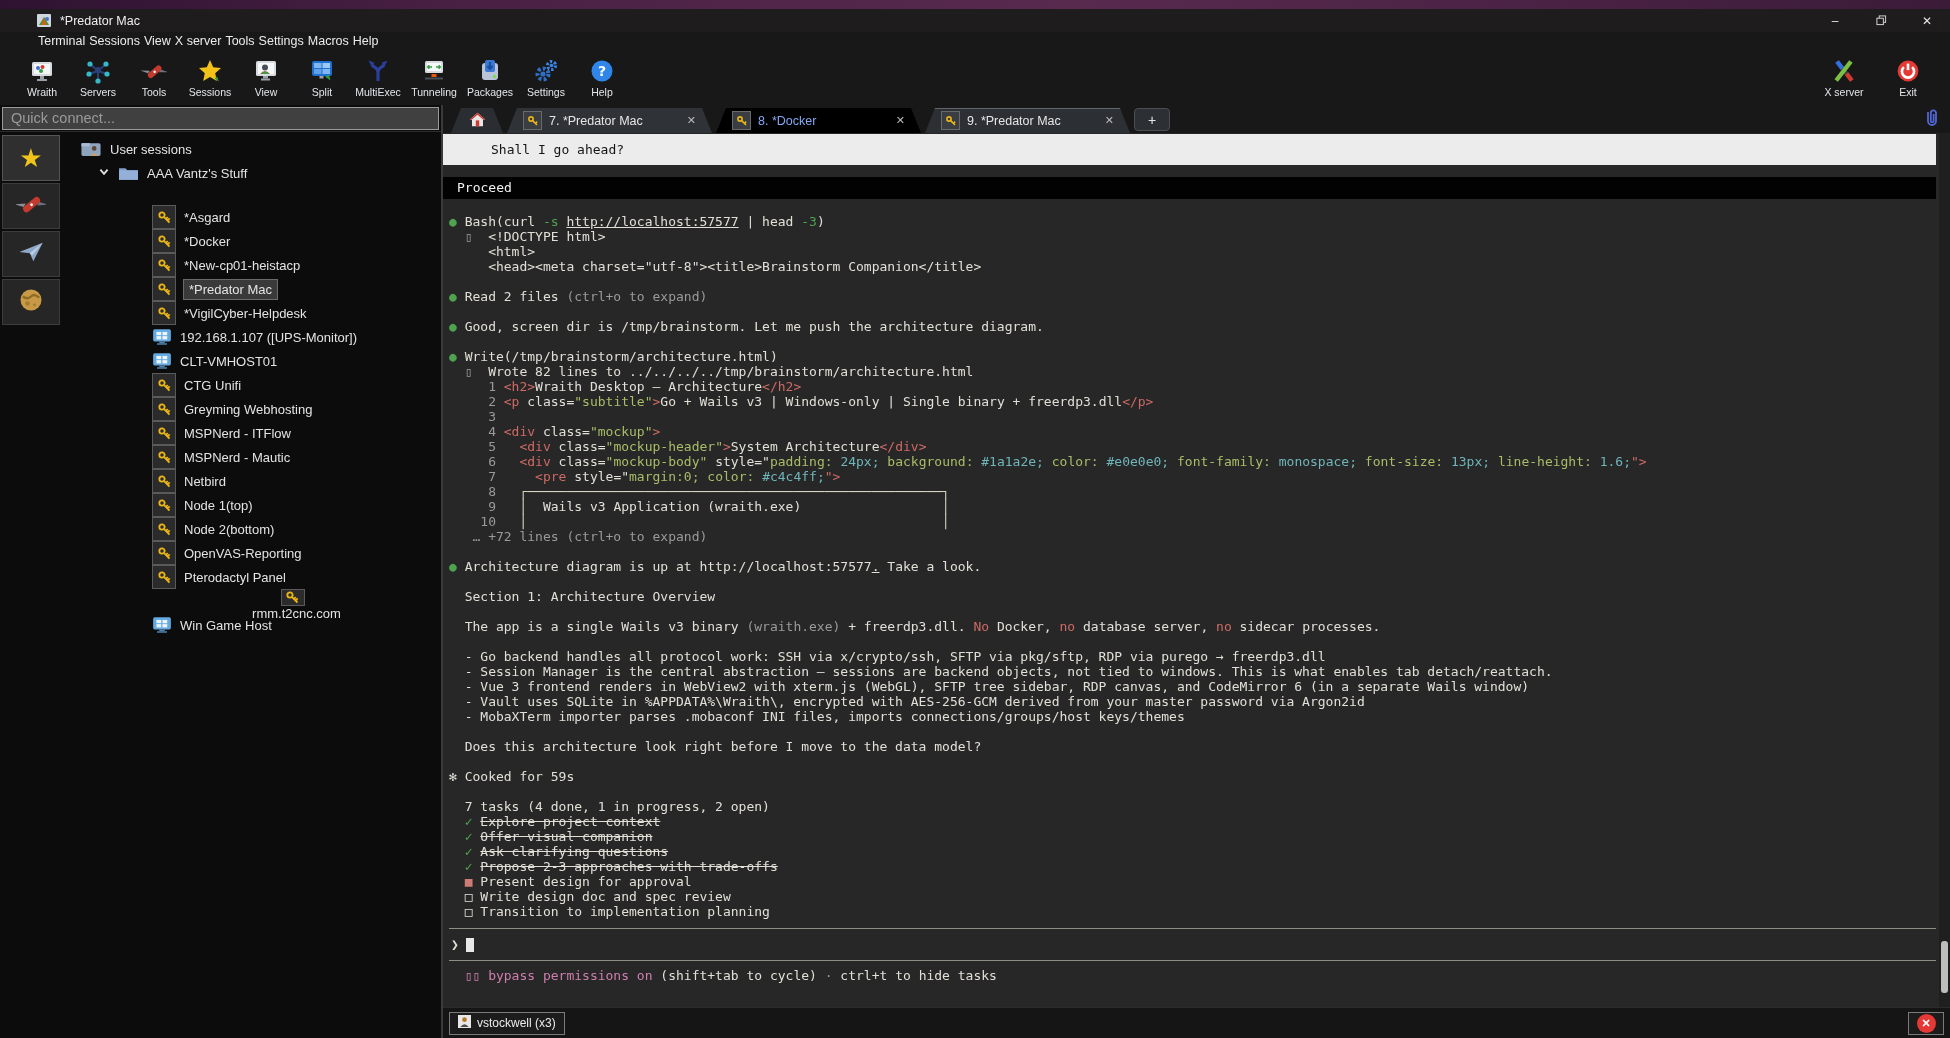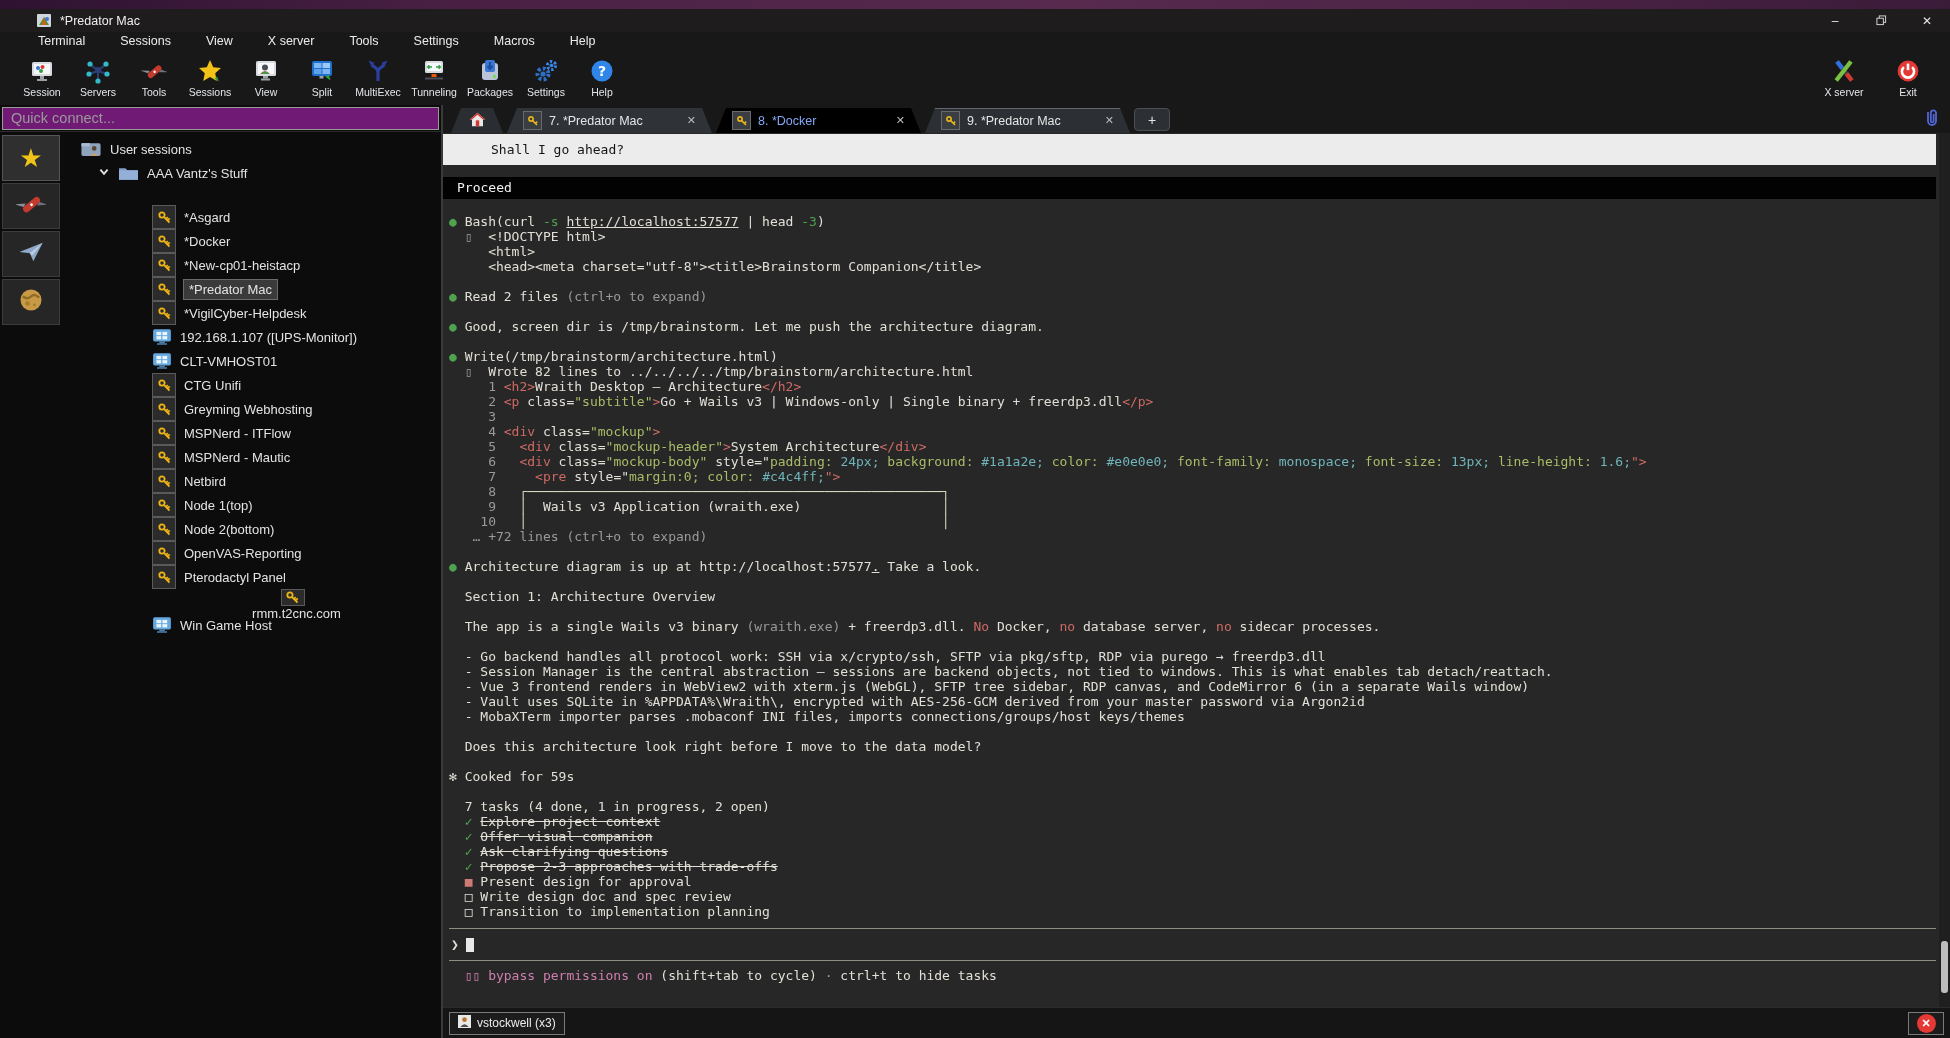--- a/index.html
+++ b/index.html
@@ -6,33 +6,33 @@
   body{width:1950px;height:1038px;position:relative;overflow:hidden;background:#111;
        font-family:"Liberation Sans",sans-serif;-webkit-font-smoothing:antialiased}
   .top-strip{height:9px;background:linear-gradient(90deg,#2e1230,#4a2145 25%,#572a4e 55%,#4a2244 80%,#3a1b38)}
   
   .titlebar{height:23px;background:#1e1c1d;display:flex;align-items:center;position:relative;color:#f0f0f0}
   .app-icon{width:16px;height:16px;margin-left:36px;margin-right:8px}
   .win-title{font-size:12.5px}
   .winbtns{position:absolute;right:0;top:0;height:23px;display:flex}
   .winbtn{width:46px;height:23px;display:flex;align-items:center;justify-content:center;color:#e6e6e6;font-size:12px}
   
-  .menubar{height:18px;background:#191819;display:flex;align-items:center;gap:35px;padding-left:38px}
+  .menubar{height:18px;background:#191819;display:flex;align-items:center;gap:4px;padding-left:38px}
   .menu-item{color:#ececec;font-size:12.5px}
   
   .toolbar{height:55px;background:#191819;display:flex;align-items:center;padding-left:14px}
   .tb-item{width:56px;display:flex;flex-direction:column;align-items:center;justify-content:center;gap:1px}
   .tb-icon{width:27px;height:27px;display:flex;align-items:center;justify-content:center}
   .tb-icon svg{width:26px;height:26px}
   .tb-label{font-size:10.5px;color:#e3e6ea}
   .tb-right{margin-left:auto;display:flex;padding-right:14px;gap:8px}
   
   .main{display:flex;height:933px}
   .sidebar{width:441px;background:#0c0c0c;border-right:2px solid #3a3a3a;display:flex;flex-direction:column;flex:none}
-  .qc{margin:2px 2px 1px 2px;height:21px;border:1px solid #9a9a9a;background:#701a75;color:#9a9a9a;
+  .qc{margin:2px 2px 1px 2px;height:21px;border:1px solid #9a9a9a;background:#404040;color:#9a9a9a;
       font-size:14.5px;line-height:21px;padding-left:8px}
   .side-body{display:flex;flex:1;overflow:hidden;border-top:1px solid #2c2c2c}
   .rail{width:62px;display:flex;flex-direction:column;padding-top:2px;flex:none}
   .rail-item{height:44px;margin:1px 2px;background:#262626;border:1px solid #3c3c3c;display:flex;align-items:center;justify-content:center}
   .rail-item.active{background:#2f2f2f;border-color:#555}
   .rail-star{color:#f0c419;font-size:26px;line-height:26px;font-family:"DejaVu Sans",sans-serif}
   .tree{flex:1;padding-top:5px;font-size:13px;color:#e3e3e3}
   .trow{height:24px;display:flex;align-items:center;white-space:nowrap}
   .trow .ticon{display:flex;align-items:center;justify-content:center;margin-right:8px}
   .keybox{width:22px;height:22px;background:#2b2b2b;border:1px solid #5a5a5a;display:flex;align-items:center;justify-content:center}
@@ -119,21 +119,21 @@
           <svg viewBox="0 0 26 26">
             <rect x="3" y="4" width="20" height="14" rx="1.5" fill="#d7dbe0"></rect>
             <rect x="5" y="6" width="16" height="10" fill="#f4f6f8"></rect>
             <circle cx="9" cy="10" r="2" fill="#3b6fd4"></circle>
             <circle cx="13.5" cy="9" r="2" fill="#d0392e"></circle>
             <circle cx="12" cy="13" r="2" fill="#2f9e44"></circle>
             <rect x="11" y="18" width="4" height="3" fill="#9aa0a6"></rect>
             <rect x="8" y="21" width="10" height="2" fill="#9aa0a6"></rect>
           </svg>
         </span>
-        <span class="tb-label">Session</span>
+        <span class="tb-label">Wraith</span>
       </div>
       <div class="tb-item">
         <span class="tb-icon">
           <svg viewBox="0 0 26 26">
             <g stroke="#28407a" stroke-width="2">
               <path d="M13 13 L5 6 M13 13 L21 6 M13 13 L4 16 M13 13 L22 16 M13 13 L13 23"></path>
             </g>
             <g fill="#35b8c8">
               <circle cx="5" cy="6" r="2.6"></circle>
               <circle cx="21" cy="6" r="2.6"></circle>

